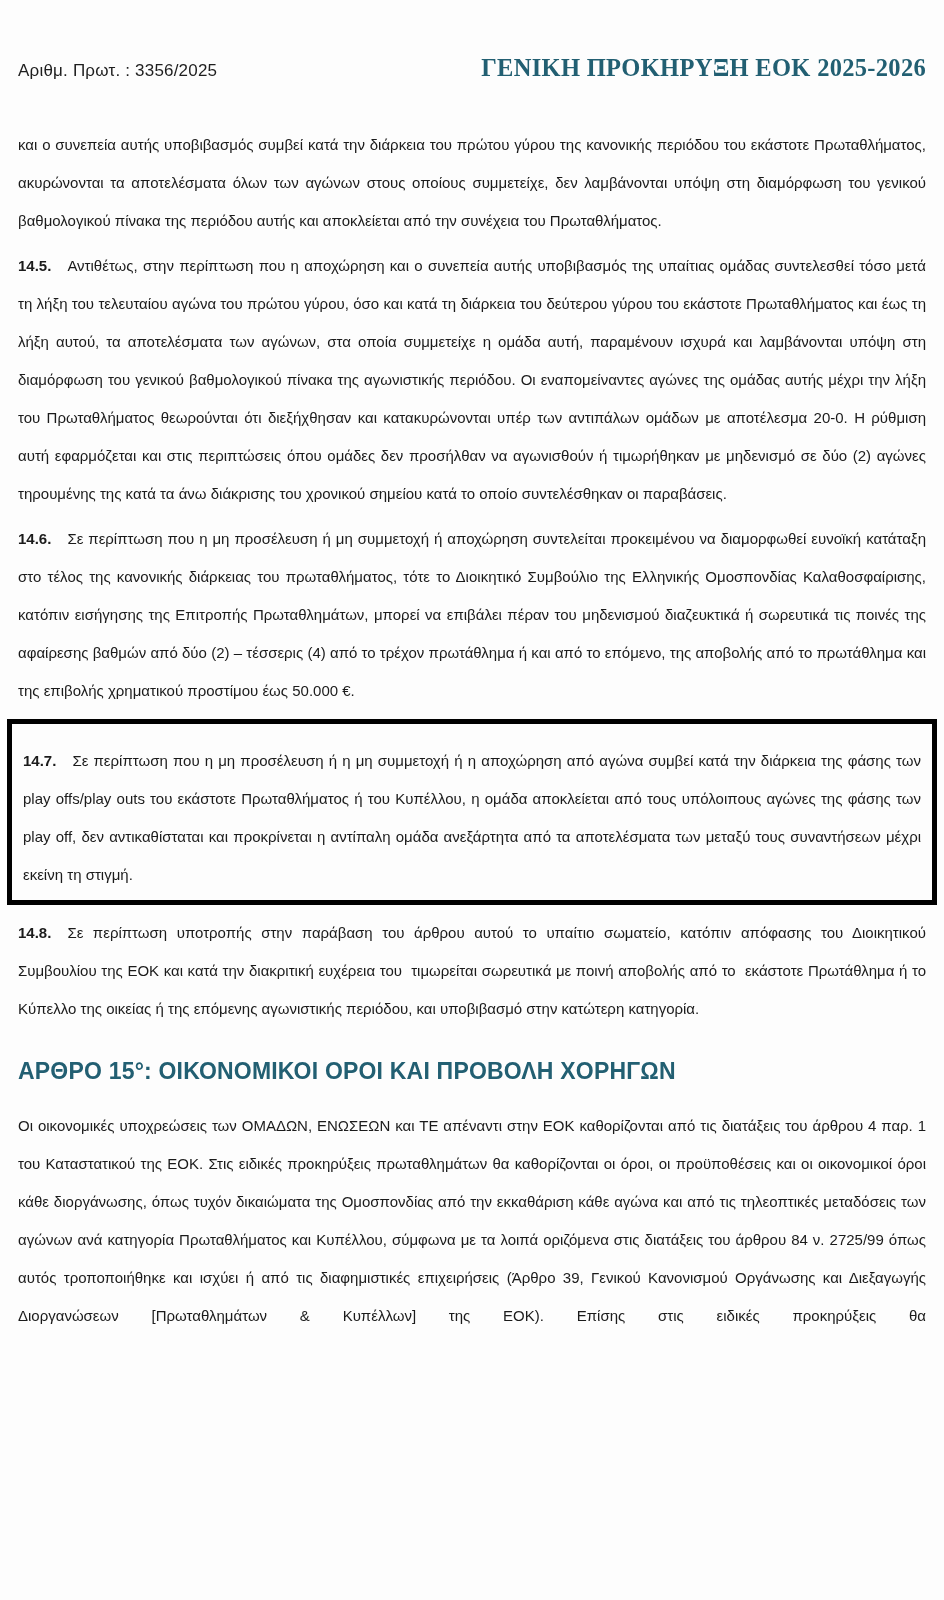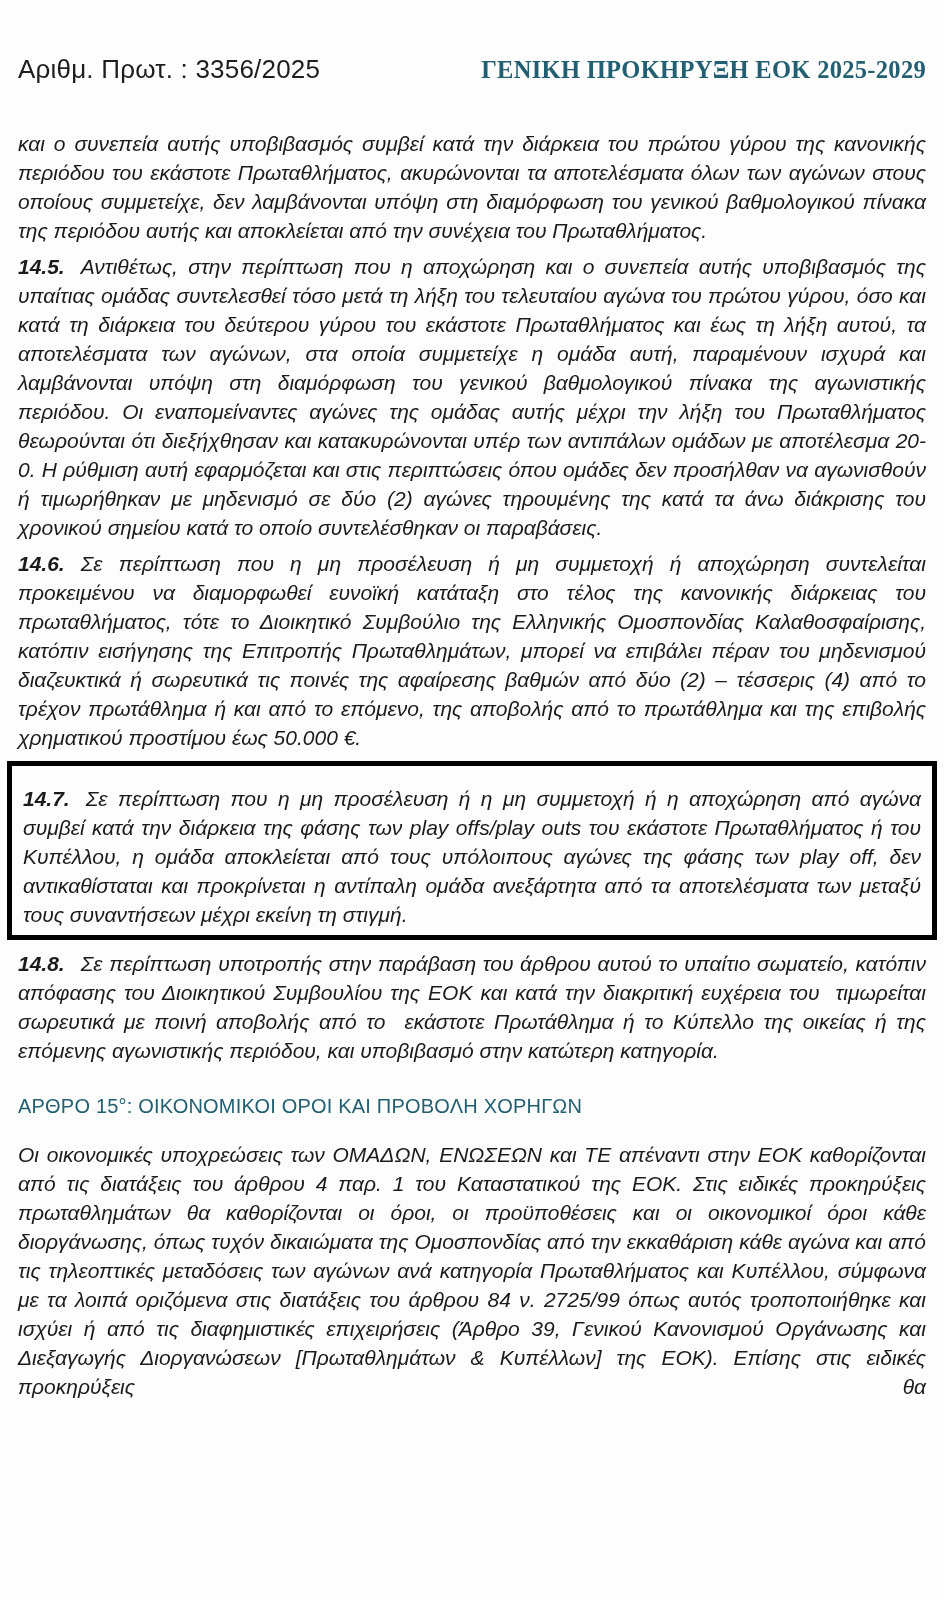--- a/index.html
+++ b/index.html
@@ -22,73 +22,72 @@
     color: var(--text);
     padding: 54px 18px 30px 18px;
   }
   .doc-header {
     display: flex;
     justify-content: space-between;
     align-items: baseline;
     margin: 0 0 44px 0;
   }
   .protocol {
-    font-size: 26px;
+    font-size: 17px;
     color: #1e1e1e;
     letter-spacing: 0.2px;
   }
   .doc-title {
     font-family: "Liberation Serif", serif;
     font-weight: 700;
     font-size: 24.5px;
     color: var(--accent);
     letter-spacing: 0.3px;
     white-space: nowrap;
   }
   .para {
-    font-size: 21px;
-    line-height: 29px;
+    font-size: 15px;
+    line-height: 38px;
     text-align: justify;
     margin: 0 0 7px 0;
     color: var(--text);
-    font-style: italic;
   }
   .para.force-justify-last {
     text-align-last: justify;
   }
   .secnum {
     font-weight: 700;
     margin-right: 16px;
     white-space: nowrap;
   }
   .highlight-box {
     border: 5px solid var(--box_border);
     margin: 9px -11px 9px -11px;
     padding: 18px 11px 6px 11px;
     background: transparent;
   }
   .highlight-box .para {
     margin: 0;
   }
   .article-heading {
     color: var(--accent);
-    font-size: 20px;
-    font-weight: 400;
+    font-size: 23px;
+    font-weight: 700;
     letter-spacing: 0.2px;
     margin: 30px 0 22px 0;
   }
 </style>
 </head>
 <body>
 
 <div class="page">
 
   <header class="doc-header">
     <div class="protocol">Αριθμ. Πρωτ. : 3356/2025</div>
-    <div class="doc-title">ΓΕΝΙΚΗ ΠΡΟΚΗΡΥΞΗ ΕΟΚ 2025-2029</div>
+    <div class="doc-title">ΓΕΝΙΚΗ ΠΡΟΚΗΡΥΞΗ ΕΟΚ 2025-2026</div>
   </header>
 
   <main>
 
     <p class="para">και ο συνεπεία αυτής υποβιβασμός συμβεί κατά την διάρκεια του πρώτου γύρου της κανονικής περιόδου του εκάστοτε Πρωταθλήματος, ακυρώνονται τα αποτελέσματα όλων των αγώνων στους οποίους συμμετείχε, δεν λαμβάνονται υπόψη στη διαμόρφωση του γενικού βαθμολογικού πίνακα της περιόδου αυτής  και αποκλείεται από την συνέχεια του Πρωταθλήματος.</p>
 
     <p class="para"><span class="secnum">14.5.</span><span>Αντιθέτως, στην περίπτωση που η αποχώρηση και ο συνεπεία αυτής υποβιβασμός της υπαίτιας ομάδας συντελεσθεί τόσο μετά τη λήξη του τελευταίου αγώνα του πρώτου γύρου, όσο και  κατά τη διάρκεια του δεύτερου γύρου του εκάστοτε Πρωταθλήματος και έως τη λήξη αυτού, τα αποτελέσματα των αγώνων, στα οποία συμμετείχε η ομάδα αυτή, παραμένουν ισχυρά και λαμβάνονται υπόψη στη διαμόρφωση του γενικού βαθμολογικού πίνακα της αγωνιστικής περιόδου. Οι εναπομείναντες αγώνες της ομάδας αυτής μέχρι την λήξη του Πρωταθλήματος θεωρούνται ότι διεξήχθησαν και κατακυρώνονται υπέρ των αντιπάλων ομάδων με αποτέλεσμα 20-0. Η ρύθμιση αυτή εφαρμόζεται και στις περιπτώσεις όπου ομάδες δεν προσήλθαν να αγωνισθούν ή τιμωρήθηκαν με μηδενισμό σε δύο (2) αγώνες τηρουμένης της κατά τα άνω διάκρισης του χρονικού σημείου κατά το οποίο συντελέσθηκαν οι παραβάσεις.</span></p>
 
     <p class="para"><span class="secnum">14.6.</span><span>Σε περίπτωση που η μη προσέλευση ή μη συμμετοχή ή αποχώρηση συντελείται προκειμένου να διαμορφωθεί ευνοϊκή κατάταξη στο τέλος της κανονικής διάρκειας του πρωταθλήματος, τότε το Διοικητικό Συμβούλιο της Ελληνικής Ομοσπονδίας Καλαθοσφαίρισης, κατόπιν εισήγησης της Επιτροπής Πρωταθλημάτων, μπορεί να επιβάλει πέραν του μηδενισμού διαζευκτικά ή σωρευτικά τις ποινές της αφαίρεσης βαθμών από δύο (2) – τέσσερις (4) από το τρέχον πρωτάθλημα ή και από το επόμενο, της αποβολής από το πρωτάθλημα και της επιβολής χρηματικού προστίμου έως 50.000 €.</span></p>
 

